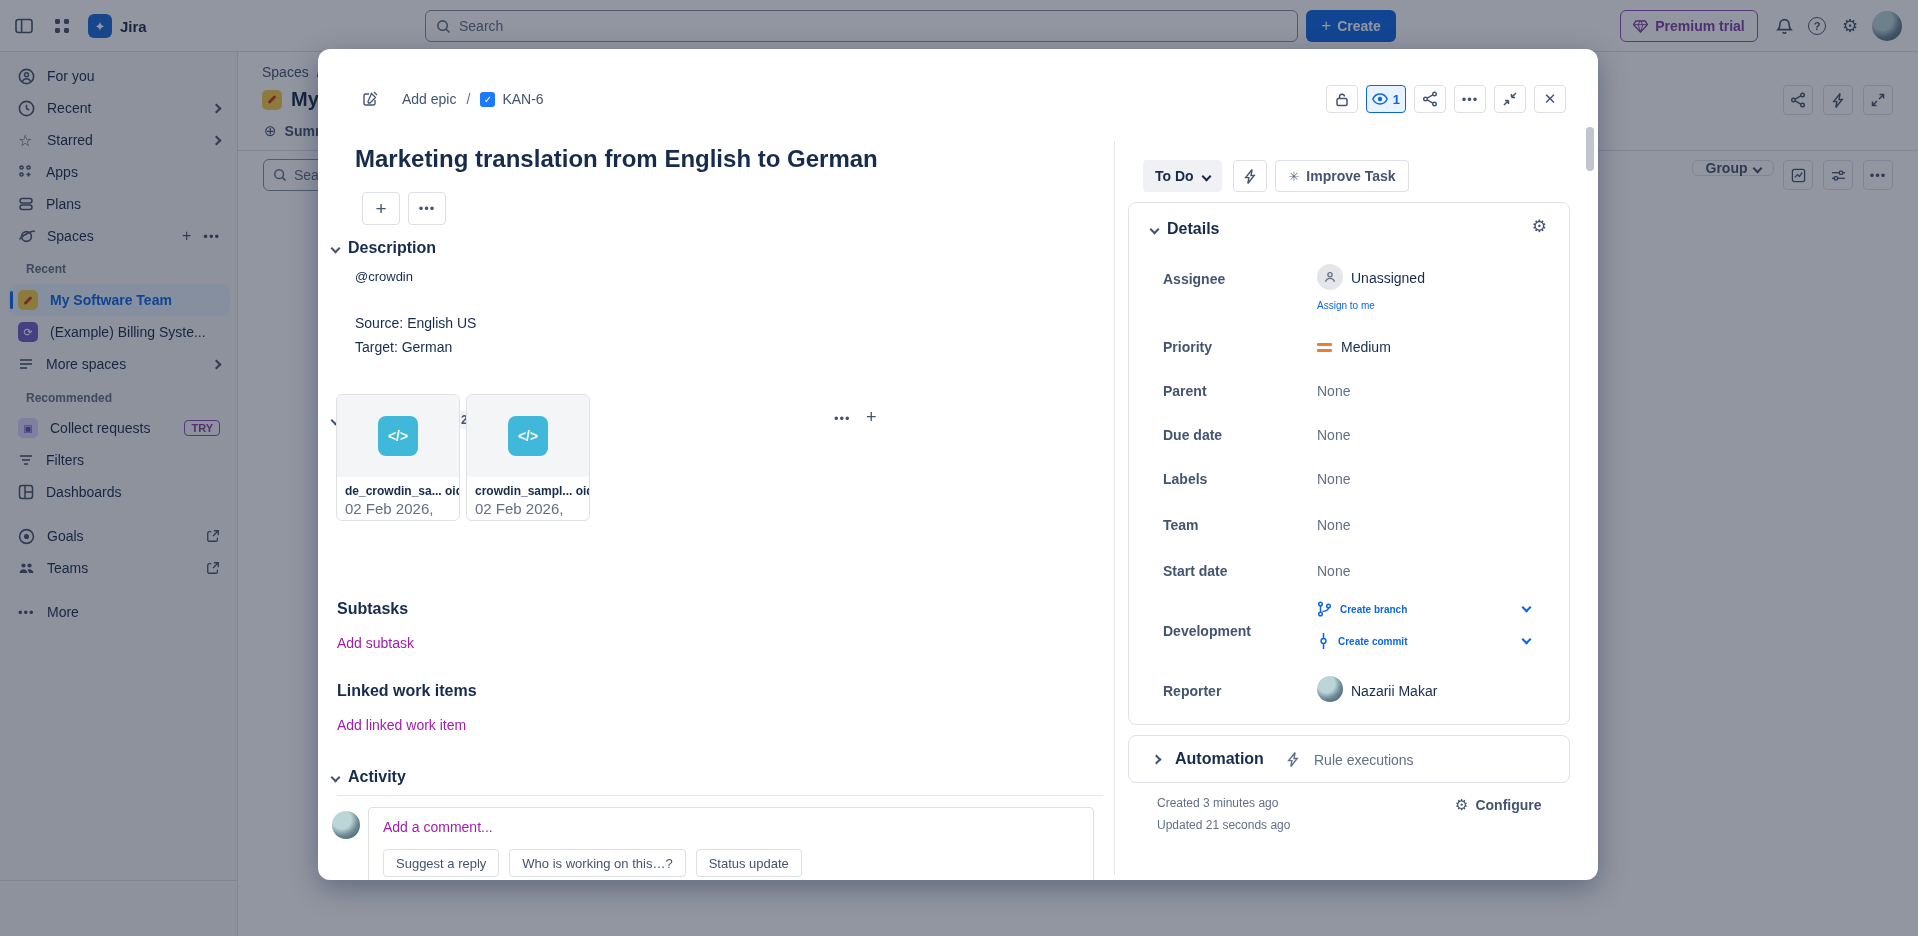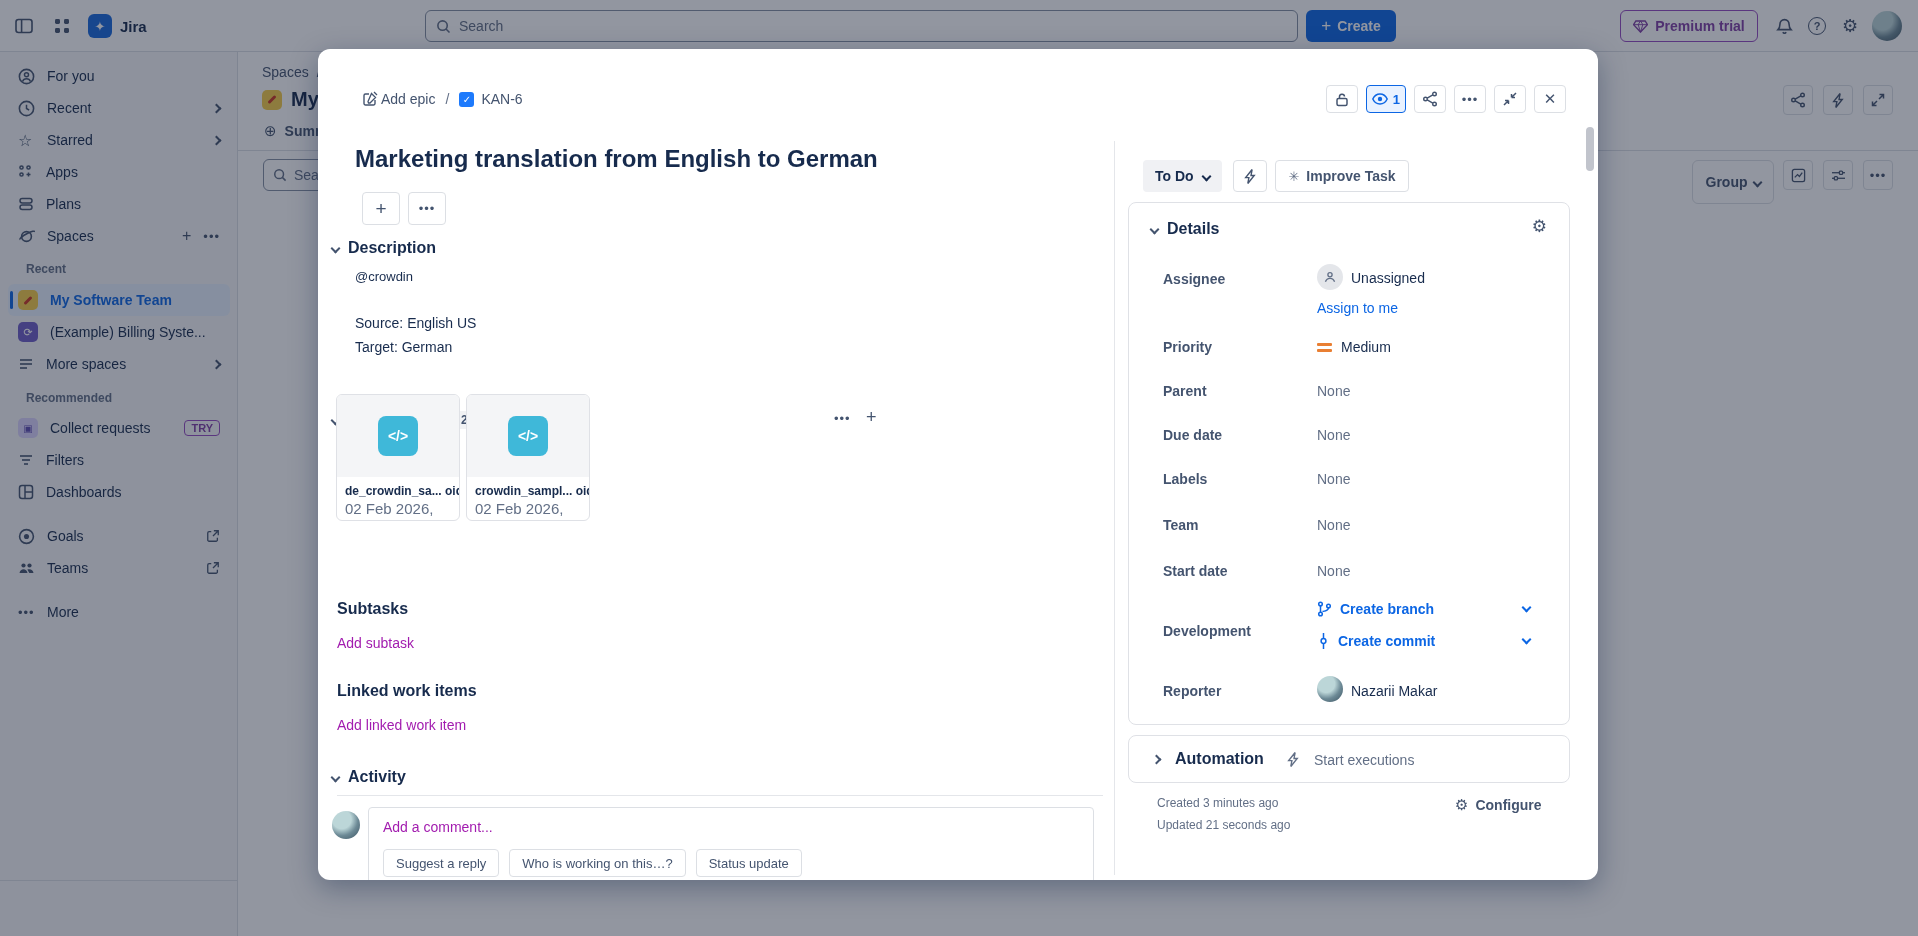--- a/index.html
+++ b/index.html
@@ -48,21 +48,21 @@
   .att-tile{width:40px;height:40px;border-radius:8px;background:#3fb8d9;color:#fff;display:flex;align-items:center;justify-content:center;font-size:14px;font-weight:700}
   .att-name{font-size:12px;font-weight:600;color:#172b4d;padding:7px 8px 0;white-space:nowrap;overflow:hidden}
   .att-date{font-size:15px;color:#626f86;padding:2px 8px}
   .ghost{font-size:14px;color:#a21caf}
   .chip{height:28px;border:1px solid #dcdfe4;border-radius:4px;display:flex;align-items:center;padding:0 12px;font-size:13px;color:#44546f;background:#fff;white-space:nowrap}
   
   .panel{position:absolute;left:810px;width:442px;border:1px solid #dfe1e6;border-radius:8px;background:#fff}
   .flabel{position:absolute;left:34px;font-size:14px;color:#44546f;font-weight:600}
   .fvalue{position:absolute;left:188px;font-size:14px;color:#626f86}
   .fdark{color:#172b4d}
-  .link{font-size:14px;color:#0c66e4;font-weight:500}
+  .link{font-size:10px;color:#0c66e4;font-weight:500}
   #todo-btn{left:825px;top:111px;height:32px;padding:0 12px;background:#f0f1f4;border-radius:4px;display:flex;align-items:center;gap:9px;font-size:14px;font-weight:700;color:#172b4d}
   .sqbtn{border:1px solid #dcdfe4;border-radius:4px;background:#fff;display:flex;align-items:center;justify-content:center;color:#44546f}
   .meta{font-size:12px;color:#626f86}
   svg{display:block}
   .ic{flex:none}
 </style>
 </head>
 <body>
 
 <div id="app">
@@ -275,21 +275,21 @@
         </svg>
     </div>
 
     <div class="abs" style="left:25px;top:107px;width:120px;height:32px;border:1px solid #8590a2;border-radius:6px;display:flex;align-items:center;gap:7px;padding:0 9px;color:#626f86;font-size:14px">
       <svg class="ic" width="14" height="14" viewBox="0 0 16 16">
           <circle cx="7" cy="7" r="5" fill="none" stroke="#626f86" stroke-width="1.7"></circle>
           <line x1="10.7" y1="10.7" x2="14.4" y2="14.4" stroke="#626f86" stroke-width="1.7"></line>
         </svg>
       <span>Search</span>
     </div>
-    <div class="boardbtn abs" style="left:1454px;top:108px;width:82px;height:44px">
+    <div class="boardbtn abs" style="left:1454px;top:108px;width:82px;height:16px">
       <span>Group</span>
         <span class="chev-d"></span>
     </div>
     <div class="sqbtn abs" style="left:1545px;top:108px;width:30px;height:30px">
       <svg class="ic" width="15" height="15" viewBox="0 0 16 16" fill="none" stroke="#44546f" stroke-width="1.4">
           <rect x="1.5" y="1.5" width="13" height="13" rx="2"></rect>
           <path d="m4 10 3-3 2 2 3-4"></path>
         </svg>
     </div>
     <div class="sqbtn abs" style="left:1585px;top:108px;width:30px;height:30px">
@@ -317,21 +317,21 @@
       <span style="font-size:17px;font-weight:400">+</span>
       <span>Create</span>
     </div>
   </div>
 
   <div id="dim" class="abs"></div>
 
   <div id="modal" class="abs">
 
     <div class="abs" style="left:44px;top:36px;display:flex;align-items:center;gap:10px;height:28px">
-      <div style="display:flex;align-items:flex-start;gap:3px;color:#44546f;font-size:14px">
+      <div style="display:flex;align-items:flex-start;gap:24px;color:#44546f;font-size:14px">
         <svg class="ic" width="16" height="16" viewBox="0 0 16 16" fill="none" stroke="#44546f" stroke-width="1.4">
             <path d="M13 9v3.5A1.5 1.5 0 0 1 11.5 14h-8A1.5 1.5 0 0 1 2 12.5v-8A1.5 1.5 0 0 1 3.5 3H7"></path>
             <path d="m9.5 2.5 4 4L8 12H6.5l-.5-1.5z M12 1l3 3" stroke-width="1.3"></path>
           </svg>
         <span>Add epic</span>
       </div>
       <span style="color:#626f86;font-size:14px">/</span>
       <div style="display:flex;align-items:center;gap:7px">
         <div class="task-tile">✓</div>
         <span style="color:#44546f;font-size:14px">KAN-6</span>
@@ -517,21 +517,21 @@
     </div>
 
     <div class="panel" style="top:686px;height:48px">
       <span class="chev-r abs" style="left:24px;top:20px"></span>
       <div class="sec-h abs" style="left:46px;top:14px">
           <span>Automation</span>
         </div>
       <svg class="ic abs" style="left:158px;top:16px" width="13" height="15" viewBox="0 0 12 14">
           <path d="M7.5.5 1.5 8h3l-1 5.5 6-7.5h-3z" fill="none" stroke="#626f86" stroke-width="1.3"></path>
         </svg>
-      <span class="abs" style="left:185px;top:16px;font-size:14px;color:#626f86">Start executions</span>
+      <span class="abs" style="left:185px;top:16px;font-size:14px;color:#626f86">Rule executions</span>
     </div>
 
     <div class="meta abs" style="left:839px;top:747px">Created 3 minutes ago</div>
     <div class="meta abs" style="left:839px;top:769px">Updated 21 seconds ago</div>
     <div class="abs" style="left:1137px;top:747px;display:flex;align-items:center;gap:7px;color:#44546f;font-size:14px;font-weight:600">
       <span style="font-size:15px">⚙</span>
       <span>Configure</span>
     </div>
   </div>
 </div>

